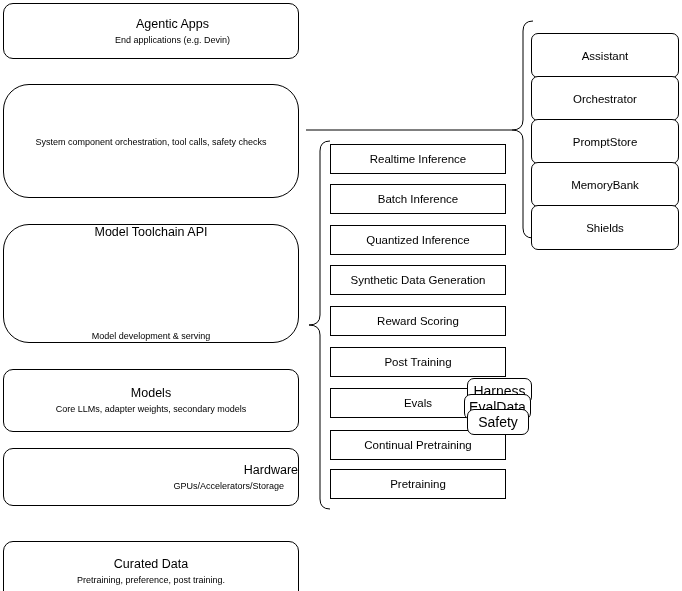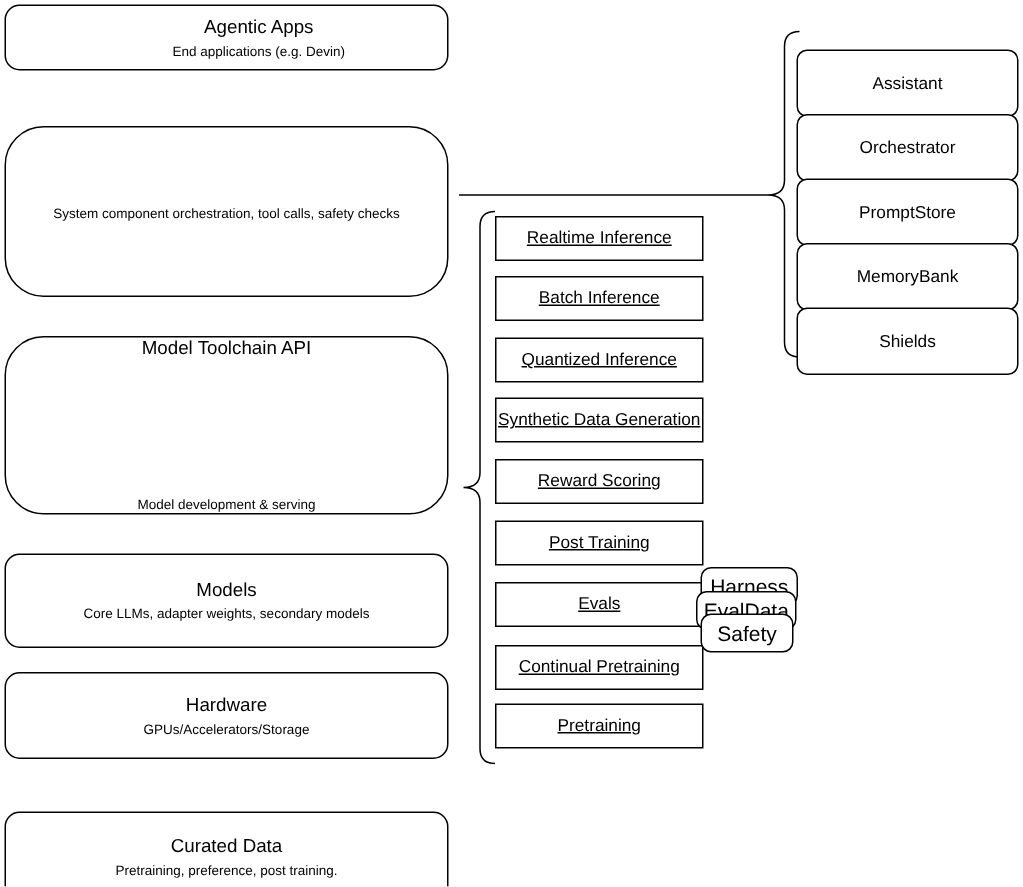--- a/index.html
+++ b/index.html
@@ -14,57 +14,57 @@
   #wires{position:absolute;left:0;top:0;width:682px;height:591px;z-index:1;}
   .box{position:absolute;box-sizing:border-box;background:var(--fill);
        border:1px solid var(--stroke);display:flex;flex-direction:column;
        align-items:center;justify-content:center;text-align:center;z-index:2;}
   
   .lbox{left:3px;width:296px;border-radius:10px;}
   .lbox.bigr{border-radius:26px;}
   .ltitle{font-size:12.5px;line-height:15px;}
   .lsub{font-size:9px;line-height:11px;margin-top:3px;padding:0 14px;}
   
-  .mbox{left:330px;width:139px;height:30px;border-radius:0;font-size:11.5px;text-decoration:underline;}
+  .mbox{left:330px;width:176px;height:30px;border-radius:0;font-size:11.5px;}
   
   .rbox{left:531px;width:148px;height:45px;border-radius:7px;font-size:11.5px;}
   
   .pill{border-radius:7px;height:26px;font-size:14px;line-height:12px;z-index:3;}
 </style>
 </head>
 <body>
 
 <div id="canvas">
 
   <svg id="wires" viewBox="0 0 682 591">
     <path d="M330,141 Q320,141 320,151 L320,315 Q320,325 309,325 Q320,325 320,335 L320,499 Q320,509 330,509" fill="none" stroke="#000000" stroke-width="1"></path>
     <path d="M533,21 Q523,21 523,31 L523,120 Q523,130 512,130 Q523,130 523,140 L523,228 Q523,238 533,238" fill="none" stroke="#000000" stroke-width="1"></path>
     <line x1="306" y1="130" x2="512" y2="130" stroke="#000000" stroke-width="1"></line>
   </svg>
 
-  <div class="box lbox" style="top:3px;height:44px;padding-left:43px;">
+  <div class="box lbox" style="top:3px;height:56px;padding-left:43px;">
     <div class="ltitle">Agentic Apps</div>
     <div class="lsub">End applications (e.g. Devin)</div>
   </div>
 
   <div class="box lbox bigr" style="top:84px;height:114px;">
     <div class="lsub">System component orchestration, tool calls, safety checks</div>
   </div>
 
   <div class="box lbox bigr" style="top:224px;height:119px;justify-content:space-between;">
     <div class="ltitle">Model Toolchain API</div>
     <div class="lsub">Model development &amp; serving</div>
   </div>
 
   <div class="box lbox" style="top:369px;height:63px;">
     <div class="ltitle">Models</div>
     <div class="lsub">Core LLMs, adapter weights, secondary models</div>
   </div>
 
-  <div class="box lbox" style="top:448px;height:58px;">
+  <div class="box lbox" style="top:448px;height:58px;align-items:flex-end;">
     <div class="ltitle">Hardware</div>
     <div class="lsub">GPUs/Accelerators/Storage</div>
   </div>
 
   <div class="box lbox" style="top:541px;height:60px;">
     <div class="ltitle">Curated Data</div>
     <div class="lsub">Pretraining, preference, post training.</div>
   </div>
 
   <div class="box mbox" style="top:144px;">Realtime Inference</div>

